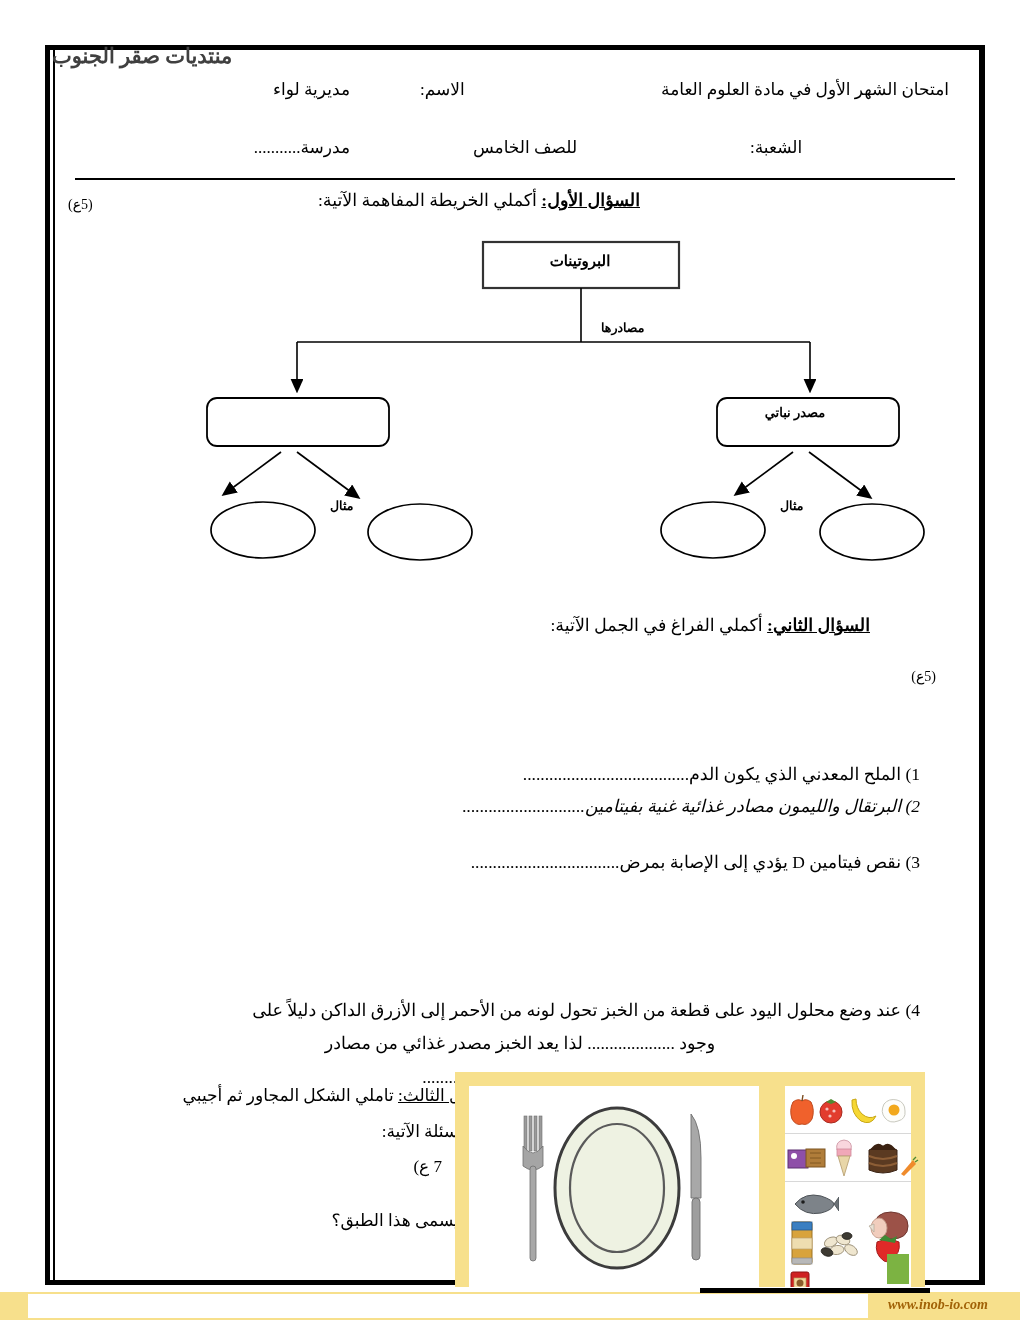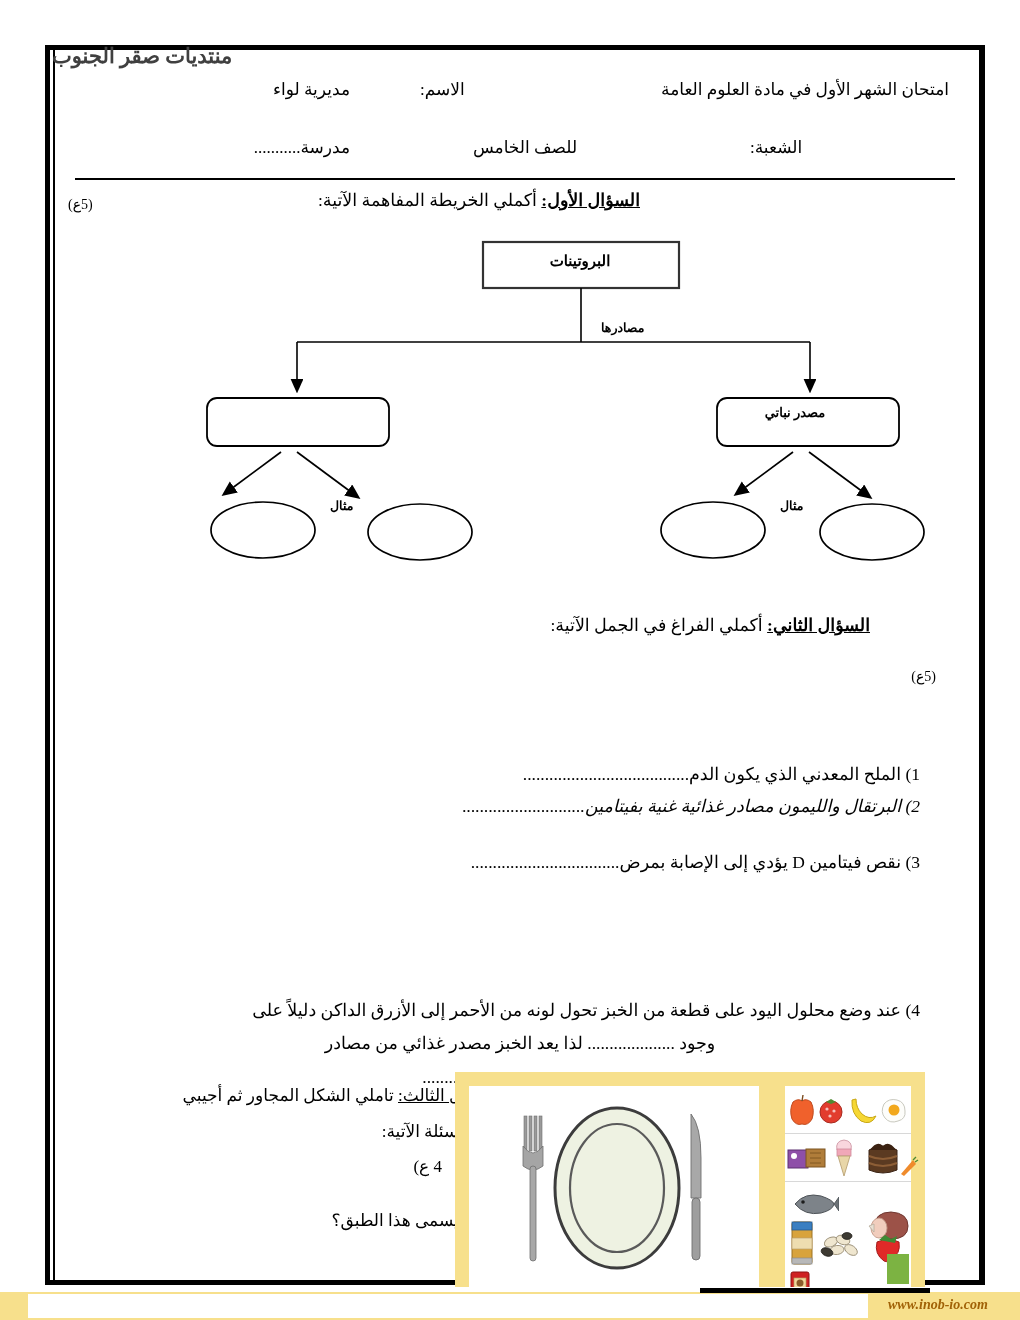--- a/index.html
+++ b/index.html
@@ -349,21 +349,21 @@
 
 <div class="fill-item" id="fi-4">
   <span>4)</span><span> عند وضع محلول اليود على قطعة من الخبز تحول لونه من الأحمر إلى الأزرق الداكن دليلاً على</span>
   <span class="l2"><span>وجود </span><span>....................</span><span> لذا يعد الخبز  مصدر  غذائي من مصادر</span></span>
   <span class="l3"><span>مجموعة</span><span>...............................</span></span>
 </div>
 
 <div id="q3-block">
   <span class="q3-line1"><u>السؤال الثالث:</u><span> تاملي الشكل المجاور ثم أجيبي</span></span>
   <span class="q3-line2">عن الأسئلة الآتية:</span>
-  <span class="q3-mark">4 ع)</span>
+  <span class="q3-mark">7 ع)</span>
   <span class="q3-sub">أ)ماذا يسمى هذا الطبق؟</span>
 </div>
 
 <div id="q3-figure">
 
   <div id="fig-plate-panel">
     <svg width="290" height="201" viewBox="0 0 290 201" xmlns="http://www.w3.org/2000/svg">
 
       <g>
         <rect x="55" y="30" width="3" height="35" fill="#9a9a9a" stroke="#6f6f6f" stroke-width="0.6"></rect>

